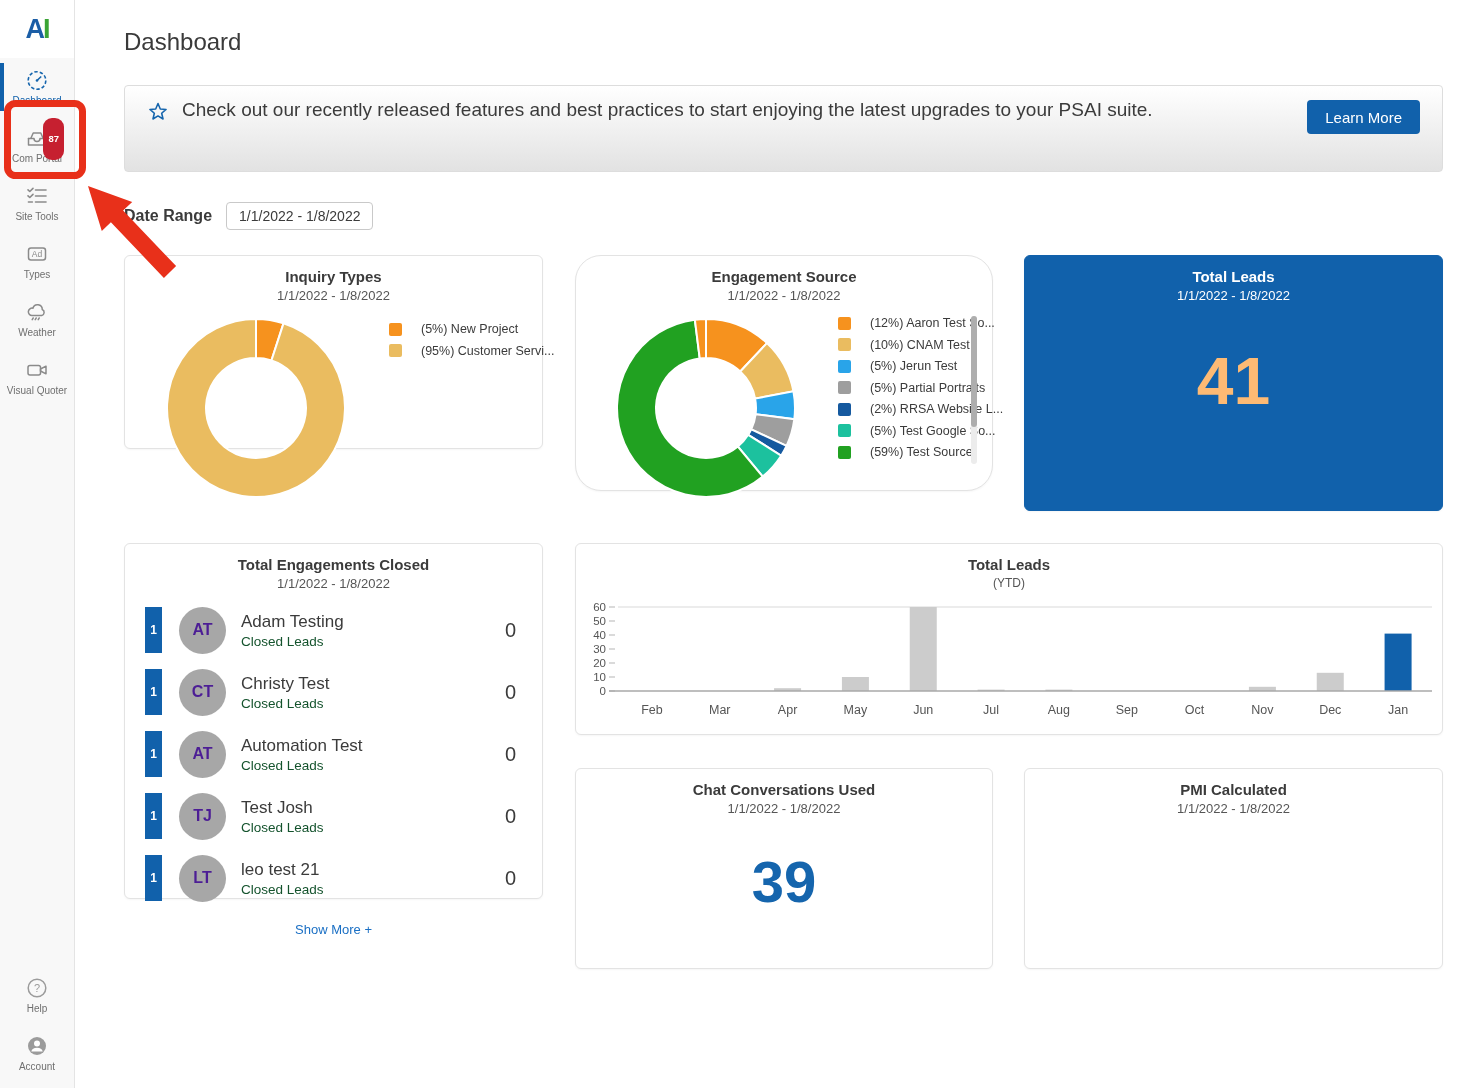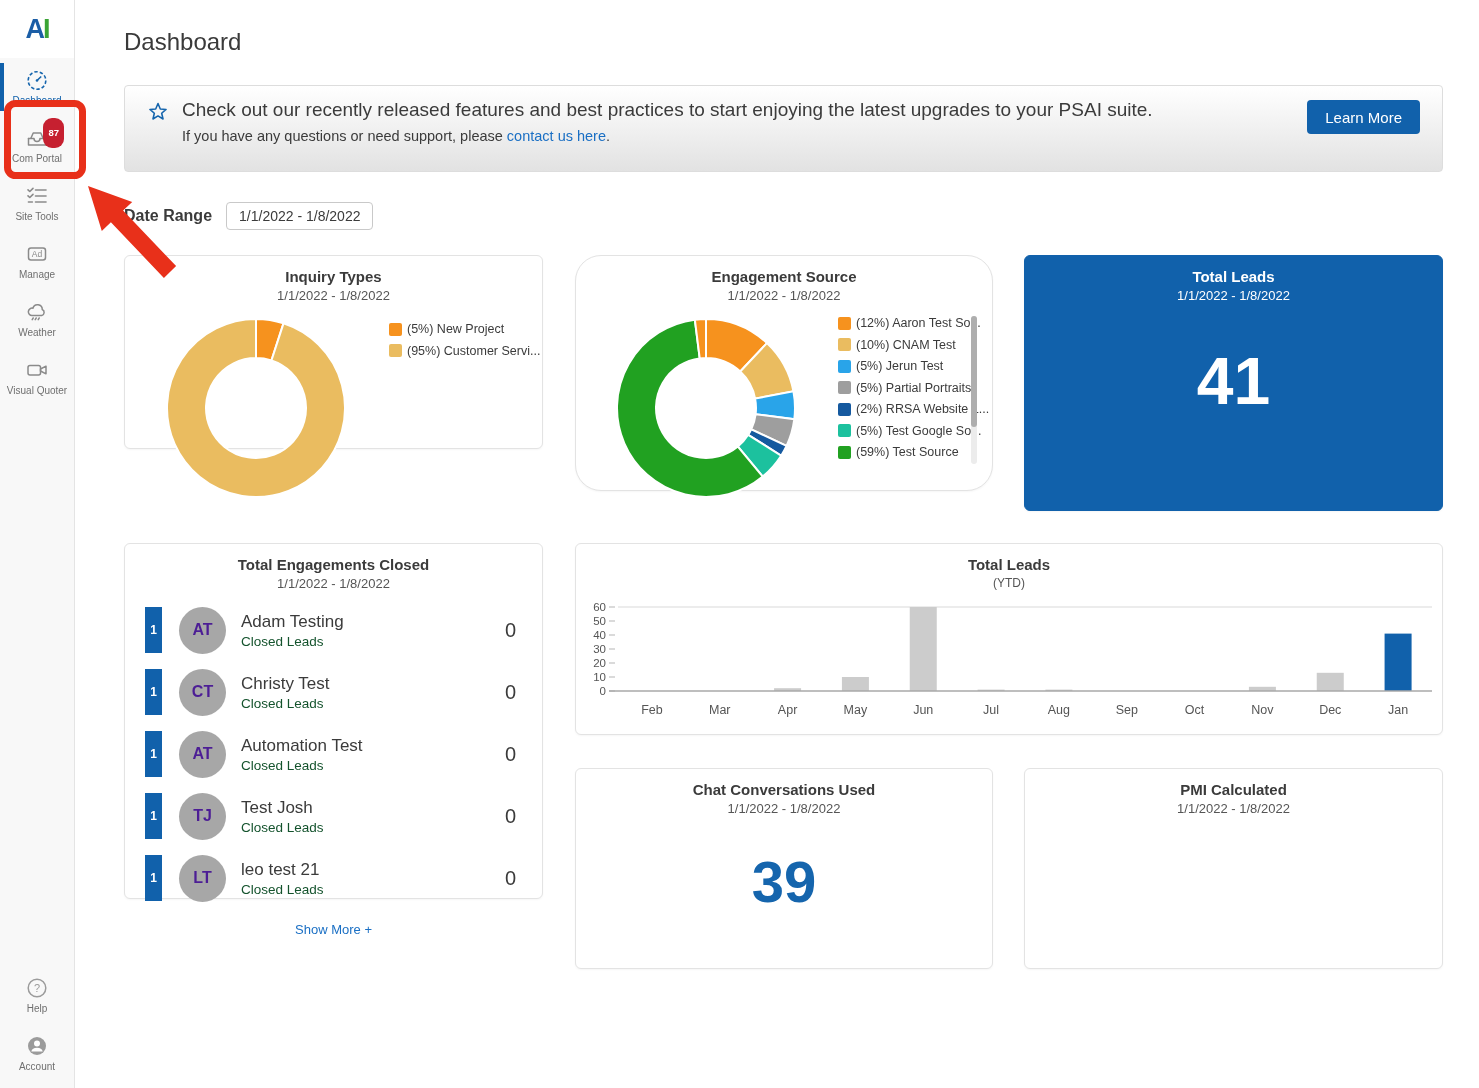--- a/index.html
+++ b/index.html
@@ -25,21 +25,21 @@
     height:58px; display:flex; flex-direction:column; align-items:center; justify-content:center;
     position:relative; cursor:pointer;
   }
   .side-item .ind { position:absolute; left:0; top:5px; bottom:5px; width:4px; background:transparent; }
   .side-item.active .ind { background:#1161ab; }
   .side-item .icw { position:relative; width:26px; height:24px; display:flex; align-items:center; justify-content:center; }
   .side-item .lbl { font-size:10px; color:#6f6f6f; margin-top:3px; white-space:nowrap; }
   .side-item.active .lbl { color:#1161ab; }
   .badge {
     position:absolute; top:-8px; right:-14px; background:#c62030; color:#fff;
-    font-size:9.5px; font-weight:700; padding:10px 5px; border-radius:9px; line-height:1;
+    font-size:9.5px; font-weight:700; padding:16px 5px; border-radius:9px; line-height:1;
   }
   .side-footer { margin-top:auto; padding-bottom:6px; }
   
   .page-title { position:absolute; left:124px; top:28px; font-size:24px; font-weight:500; color:#3a3a3a; }
   .banner {
     position:absolute; left:124px; top:85px; width:1319px; height:87px;
     background:linear-gradient(#ffffff, #e2e2e2); border:1px solid #ddd; border-radius:4px;
     display:flex; align-items:flex-start; padding:12px 22px 12px 22px;
   }
   .banner .star { margin-top:3px; flex:0 0 auto; }
@@ -59,27 +59,27 @@
   }
   
   .card {
     position:absolute; background:#fff; border:1px solid #e3e3e3; border-radius:6px;
     box-shadow:0 1px 2px rgba(0,0,0,0.04);
   }
   .card-title { text-align:center; font-size:15px; font-weight:700; margin-top:12px; color:#3b3b3b; }
   .card-sub { text-align:center; font-size:13px; color:#555; margin-top:3px; }
   .card-blue { background:#1161ab; border-color:#1161ab; color:#fff; }
   .card-blue .card-title, .card-blue .card-sub { color:#fff; }
-  .big-num { text-align:center; font-size:66px; font-weight:700; margin-top:40px; color:#ffffff; }
+  .big-num { text-align:center; font-size:66px; font-weight:700; margin-top:40px; color:#fdba74; }
   .stat-num { text-align:center; font-size:58px; font-weight:700; margin-top:32px; color:#1565ad; }
   .donut { position:absolute; left:41px; top:62px; }
   .legend { position:absolute; display:flex; flex-direction:column; }
   .legend-item { display:flex; align-items:center; margin-bottom:7.5px; cursor:pointer; }
   .legend-swatch { width:13px; height:13px; border-radius:2px; flex:0 0 auto; }
-  .legend-label { font-size:12.5px; color:#3b3b3b; margin-left:5px; white-space:nowrap; }
+  .legend-label { font-size:12.5px; color:#3b3b3b; margin-left:19px; white-space:nowrap; }
   .legend-scroll-track { position:absolute; width:6px; border-radius:3px; background:#ececec; cursor:pointer; }
   .legend-scroll-thumb { position:absolute; left:0; top:0; width:6px; border-radius:3px; background:#aeaeae; height:75%; }
   
   .eng-rows { margin-top:8px; }
   .eng-row { display:flex; align-items:center; height:62px; padding-left:20px; }
   .eng-tag { width:17px; height:46px; background:#1161ab; color:#fff; display:flex; align-items:center; justify-content:center; font-size:12px; font-weight:700; flex:0 0 auto; }
   .eng-avatar { width:47px; height:47px; border-radius:50%; background:#a7a7a7; color:#4c1d95; font-size:16px; font-weight:600; display:flex; align-items:center; justify-content:center; margin-left:17px; flex:0 0 auto; }
   .eng-who { margin-left:15px; flex:1; min-width:0; }
   .eng-name { font-size:17px; color:#3b3b3b; }
   .eng-sub { font-size:13.5px; color:#14532d; margin-top:2px; }
@@ -137,21 +137,21 @@
           <div class="lbl">Site Tools</div>
         </div>
         <div class="side-item">
           <div class="ind"></div>
           <div class="icw">
             <svg width="24" height="24" viewBox="0 0 24 24" fill="none" stroke="#8a8a8a" stroke-width="1.5">
               <rect x="3.5" y="6" width="17" height="12" rx="2.5"></rect>
               <text x="12" y="15.4" text-anchor="middle" font-size="8.5" fill="#8a8a8a" stroke="none" font-family="Liberation Sans, sans-serif">Ad</text>
             </svg>
           </div>
-          <div class="lbl">Manage</div>
+          <div class="lbl">Types</div>
         </div>
         <div class="side-item">
           <div class="ind"></div>
           <div class="icw">
             <svg width="24" height="24" viewBox="0 0 24 24" fill="none" stroke="#8a8a8a" stroke-width="1.5" stroke-linecap="round">
               <path d="M7 15.5 a3.7 3.7 0 1 1 .9-7.3 A4.8 4.8 0 0 1 17.3 9.5 a3.2 3.2 0 0 1 -.6 6 z"></path>
               <path d="M8.2 18 l-1 1.6 M11.2 18 l-1 1.6 M14.2 18 l-1 1.6"></path>
             </svg>
           </div>
           <div class="lbl">Weather</div>
@@ -195,21 +195,20 @@
   <h1 class="page-title">Dashboard</h1>
 
   <div class="banner">
     <span class="star">
       <svg width="22" height="22" viewBox="0 0 24 24">
           <path d="M12 2.8 l2.5 5.9 6.3 .5 -4.8 4.2 1.5 6.2 -5.5-3.3 -5.5 3.3 1.5-6.2 -4.8-4.2 6.3-.5 z" fill="none" stroke="#1565ad" stroke-width="1.7" stroke-linejoin="round"></path>
         </svg>
     </span>
     <div class="banner-text">
       <div class="banner-main">Check out our recently released features and best practices to start enjoying the latest upgrades to your PSAI suite.</div>
-      <div class="banner-sub"><span>If you have any questions or need support, please </span><a>contact us here</a><span>.</span></div>
     </div>
     <button class="btn-primary">Learn More</button>
   </div>
 
   <div class="filters">
     <span class="flabel">Date Range</span>
     <div class="date-input">1/1/2022 - 1/8/2022</div>
   </div>
 
   <div class="card" style="left:124px; top:255px; width:419px; height:194px;">

